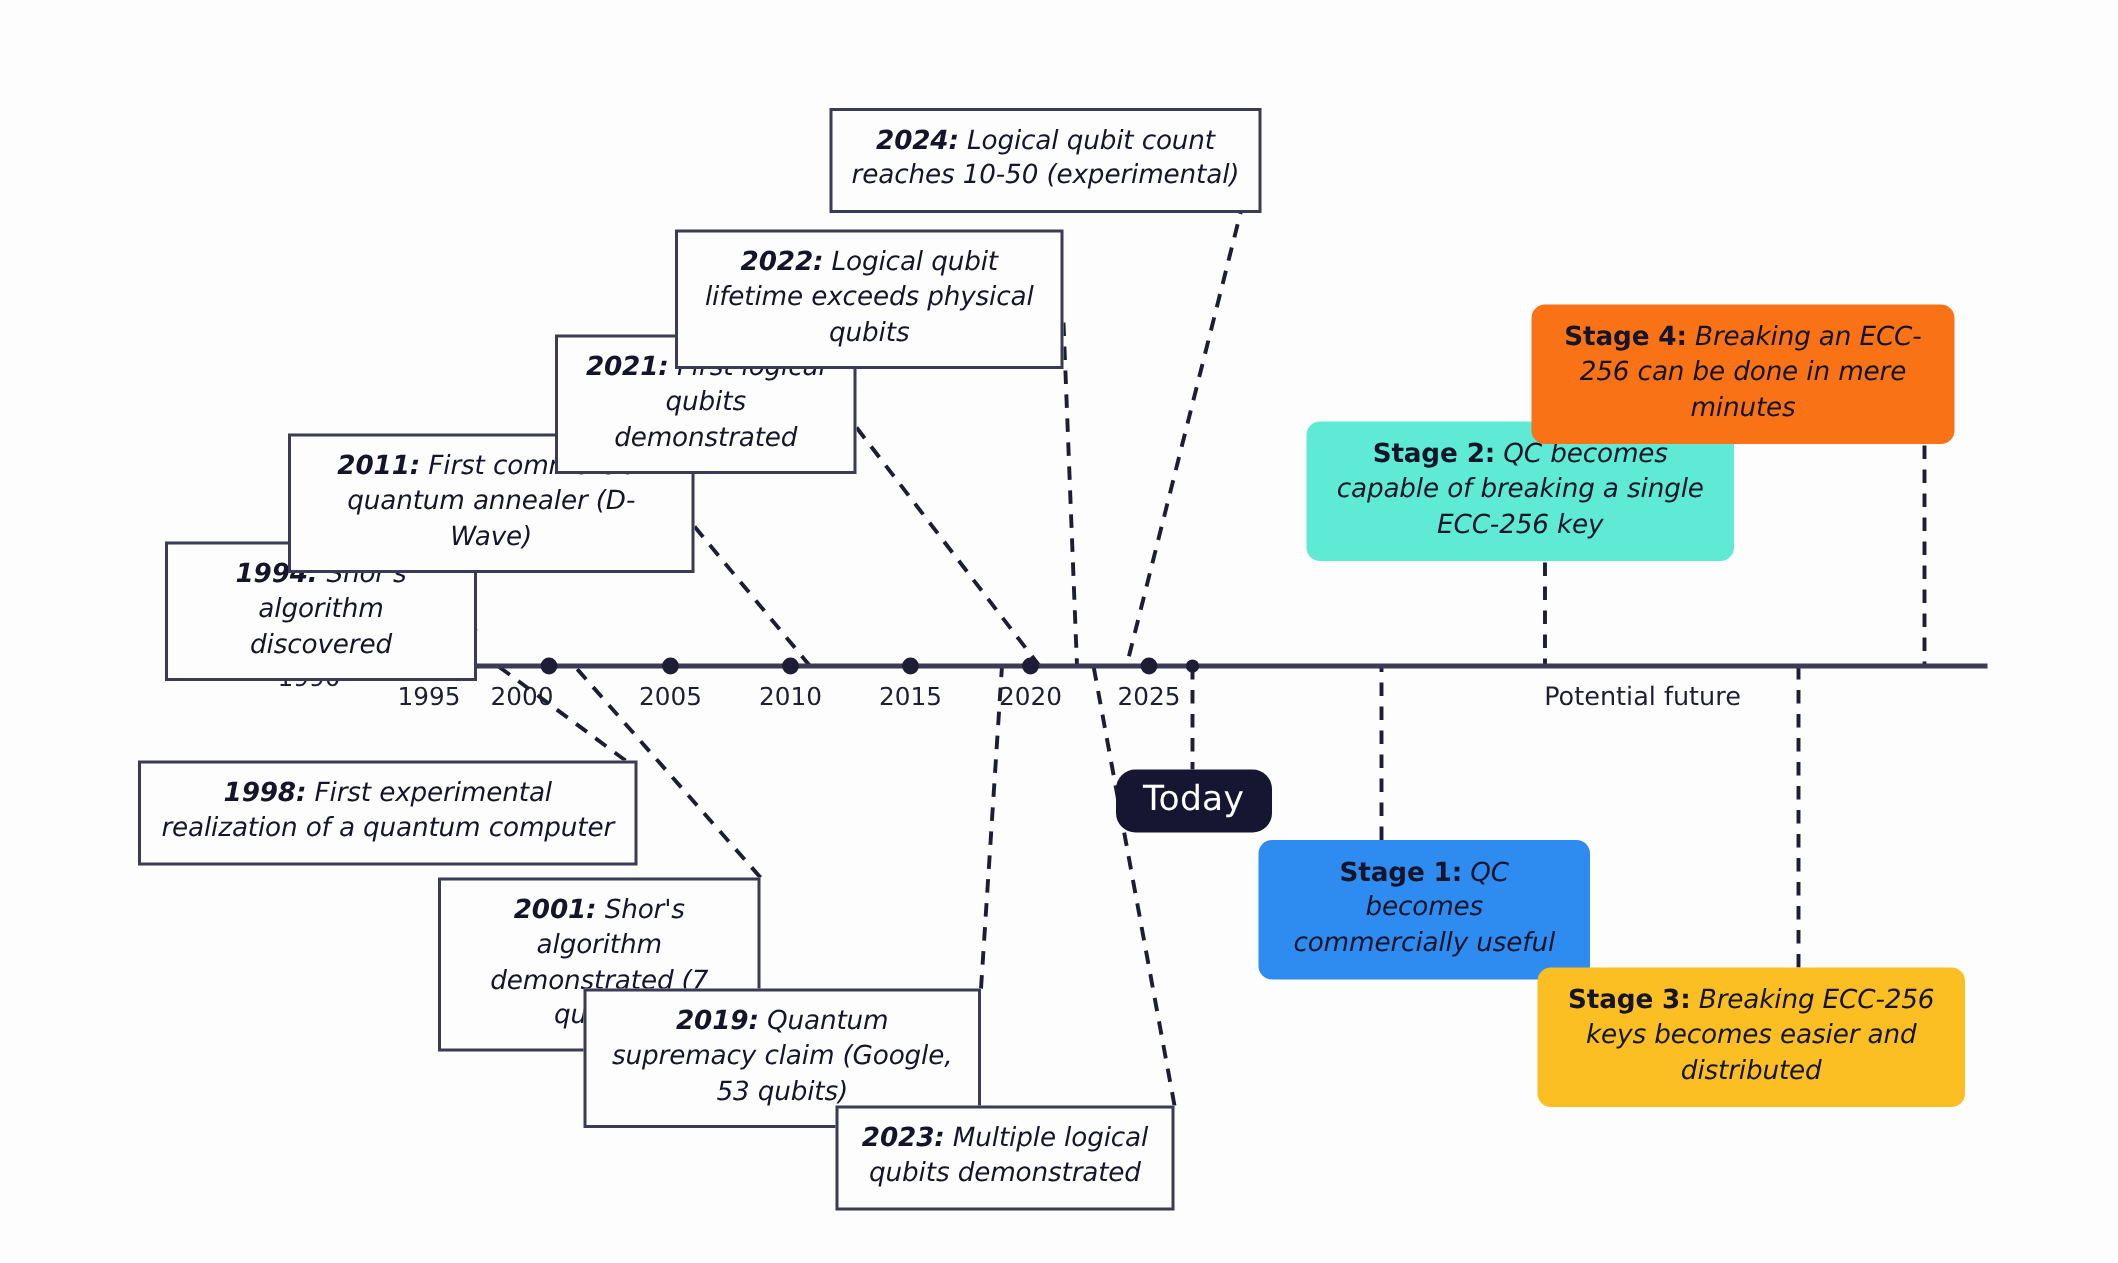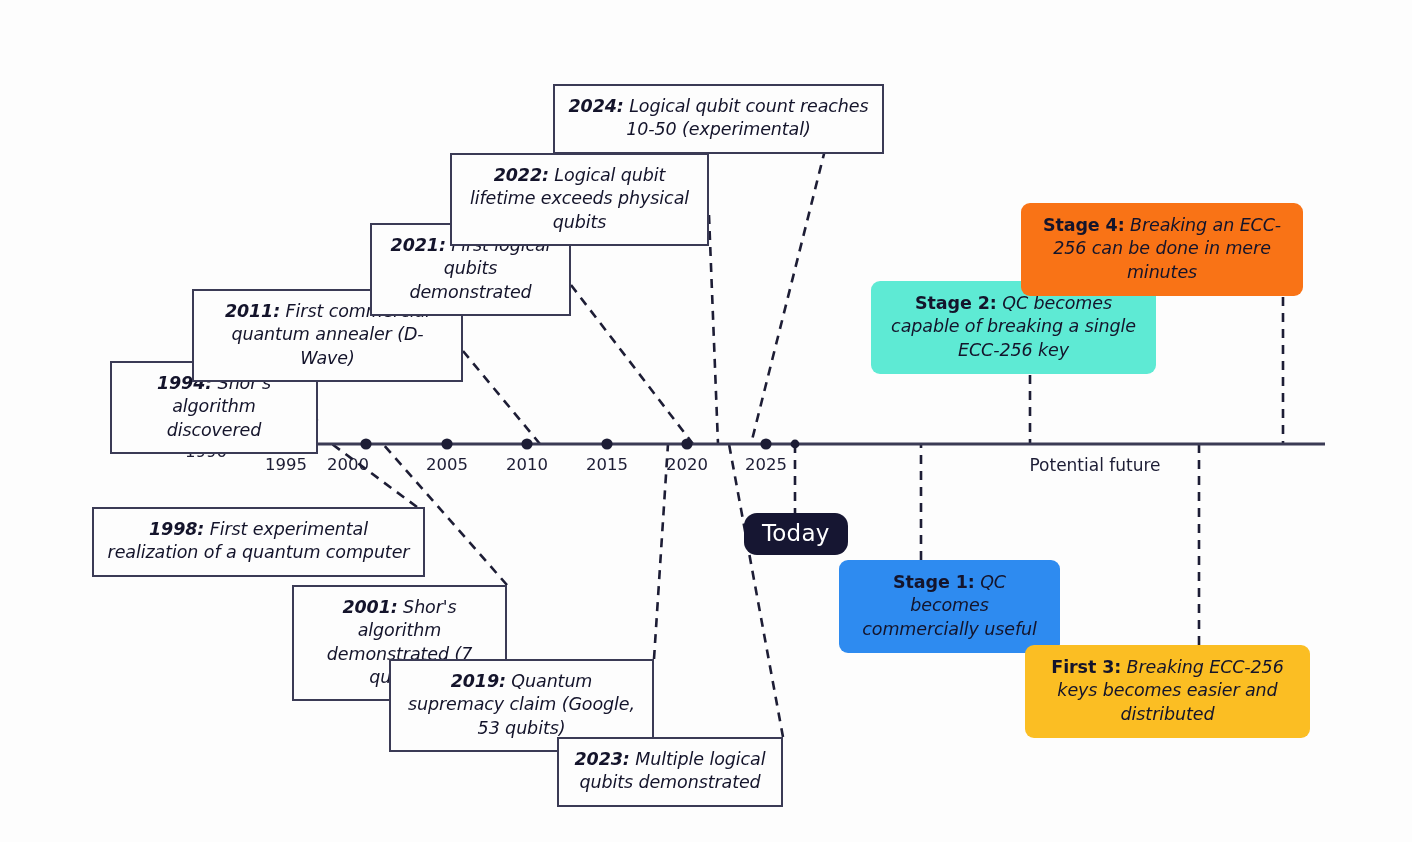--- a/index.html
+++ b/index.html
@@ -147,29 +147,29 @@
       <div class="tick-label" style="left: 766px; top: 455px;">2025</div>
     </div>
 
   <div class="future-label" style="left:1095px; top:455px;">Potential future</div>
 
   <div id="event-boxes">
       <div class="event-box" style="left: 110px; top: 361px; width: 208px; min-height: 58px;"><span class="yr">1994:</span><span> Shor's algorithm discovered</span></div>
       <div class="event-box" style="left: 192px; top: 289px; width: 271px; min-height: 62px;"><span class="yr">2011:</span><span> First commercial quantum annealer (D-Wave)</span></div>
       <div class="event-box" style="left: 370px; top: 223px; width: 201px; min-height: 62px;"><span class="yr">2021:</span><span> First logical qubits demonstrated</span></div>
       <div class="event-box" style="left: 450px; top: 153px; width: 259px; min-height: 62px;"><span class="yr">2022:</span><span> Logical qubit lifetime exceeds physical qubits</span></div>
-      <div class="event-box" style="left: 553px; top: 84px; width: 331px; min-height: 62px;"><span class="yr">2024:</span><span> Logical qubit count reaches 10-50 (experimental)</span></div>
+      <div class="event-box" style="left: 553px; top: 72px; width: 288px; min-height: 62px;"><span class="yr">2024:</span><span> Logical qubit count reaches 10-50 (experimental)</span></div>
       <div class="event-box" style="left: 92px; top: 507px; width: 333px; min-height: 62px;"><span class="yr">1998:</span><span> First experimental realization of a quantum computer</span></div>
       <div class="event-box" style="left: 292px; top: 585px; width: 215px; min-height: 62px;"><span class="yr">2001:</span><span> Shor's algorithm demonstrated (7 qubits)</span></div>
       <div class="event-box" style="left: 389px; top: 659px; width: 265px; min-height: 62px;"><span class="yr">2019:</span><span> Quantum supremacy claim (Google, 53 qubits)</span></div>
       <div class="event-box" style="left: 557px; top: 737px; width: 226px; min-height: 62px;"><span class="yr">2023:</span><span> Multiple logical qubits demonstrated</span></div>
     </div>
 
   <div id="stage-boxes">
       <div class="stage-box" style="left: 839px; top: 560px; width: 221px; min-height: 62px; background: rgb(46, 139, 240);"><span class="lbl">Stage 1:</span><span> QC becomes commercially useful</span></div>
       <div class="stage-box" style="left: 871px; top: 281px; width: 285px; min-height: 62px; background: #5eead4;"><span class="lbl">Stage 2:</span><span> QC becomes capable of breaking a single ECC-256 key</span></div>
-      <div class="stage-box" style="left: 1025px; top: 645px; width: 285px; min-height: 62px; background: rgb(251, 190, 35);"><span class="lbl">First 3:</span><span> Breaking ECC-256 keys becomes easier and distributed</span></div>
+      <div class="stage-box" style="left: 1025px; top: 645px; width: 285px; min-height: 62px; background: rgb(251, 190, 35);"><span class="lbl">Stage 3:</span><span> Breaking ECC-256 keys becomes easier and distributed</span></div>
       <div class="stage-box" style="left: 1021px; top: 203px; width: 282px; min-height: 62px; background: #f97316;"><span class="lbl">Stage 4:</span><span> Breaking an ECC-256 can be done in mere minutes</span></div>
     </div>
 
   <div class="today-badge" style="left:744px; top:513px;border-radius:13px;">Today</div>
 
 </div>
 
 </body></html>

